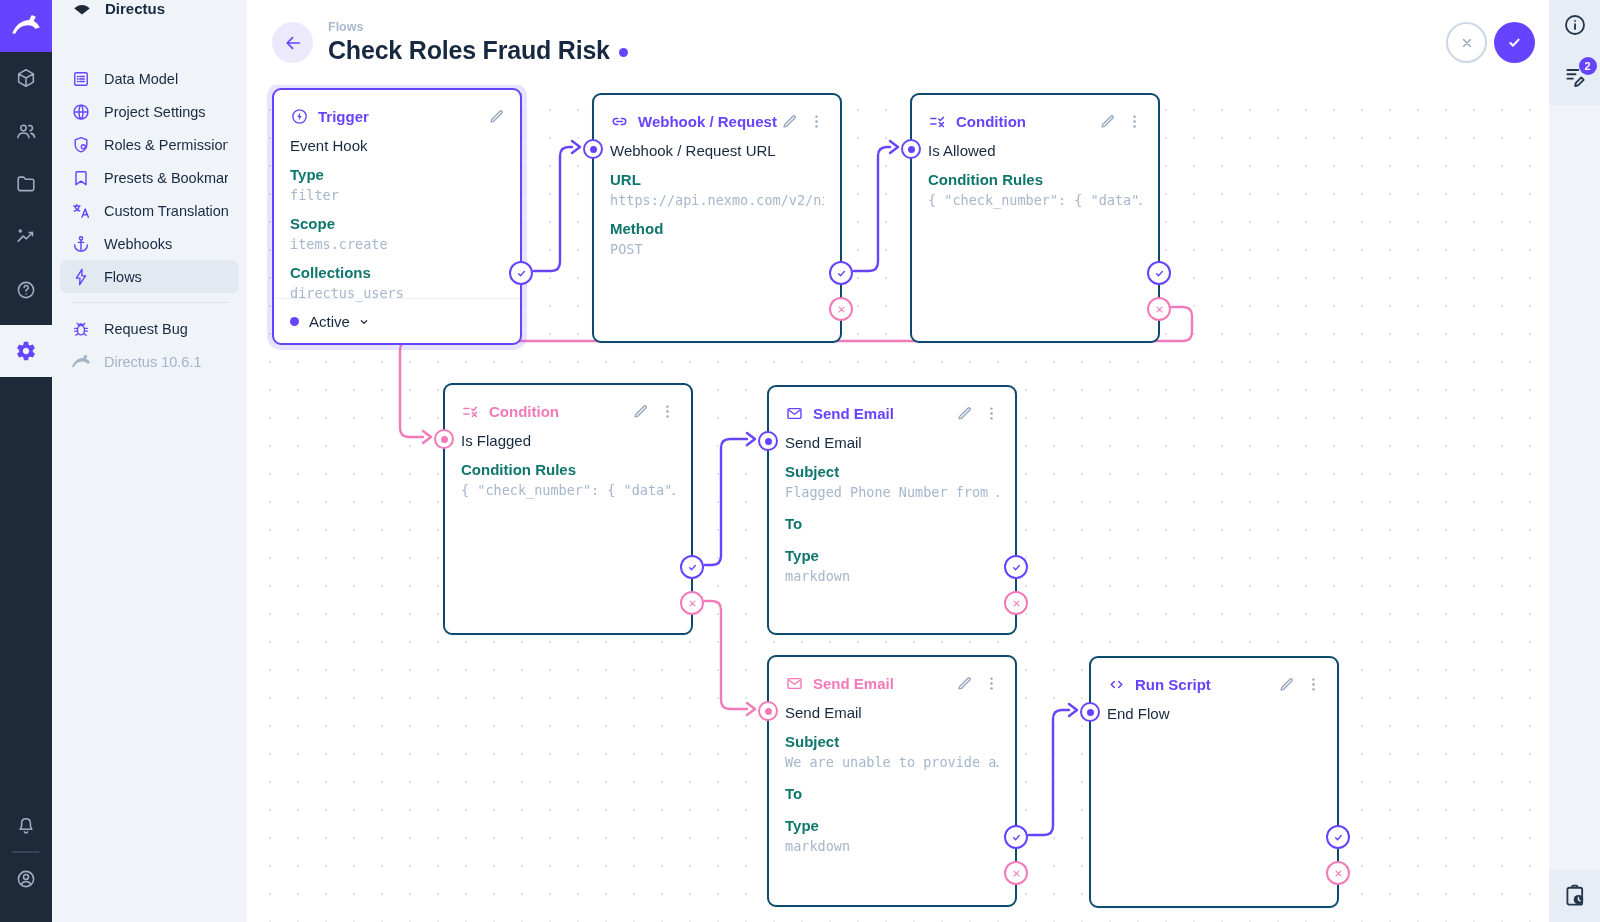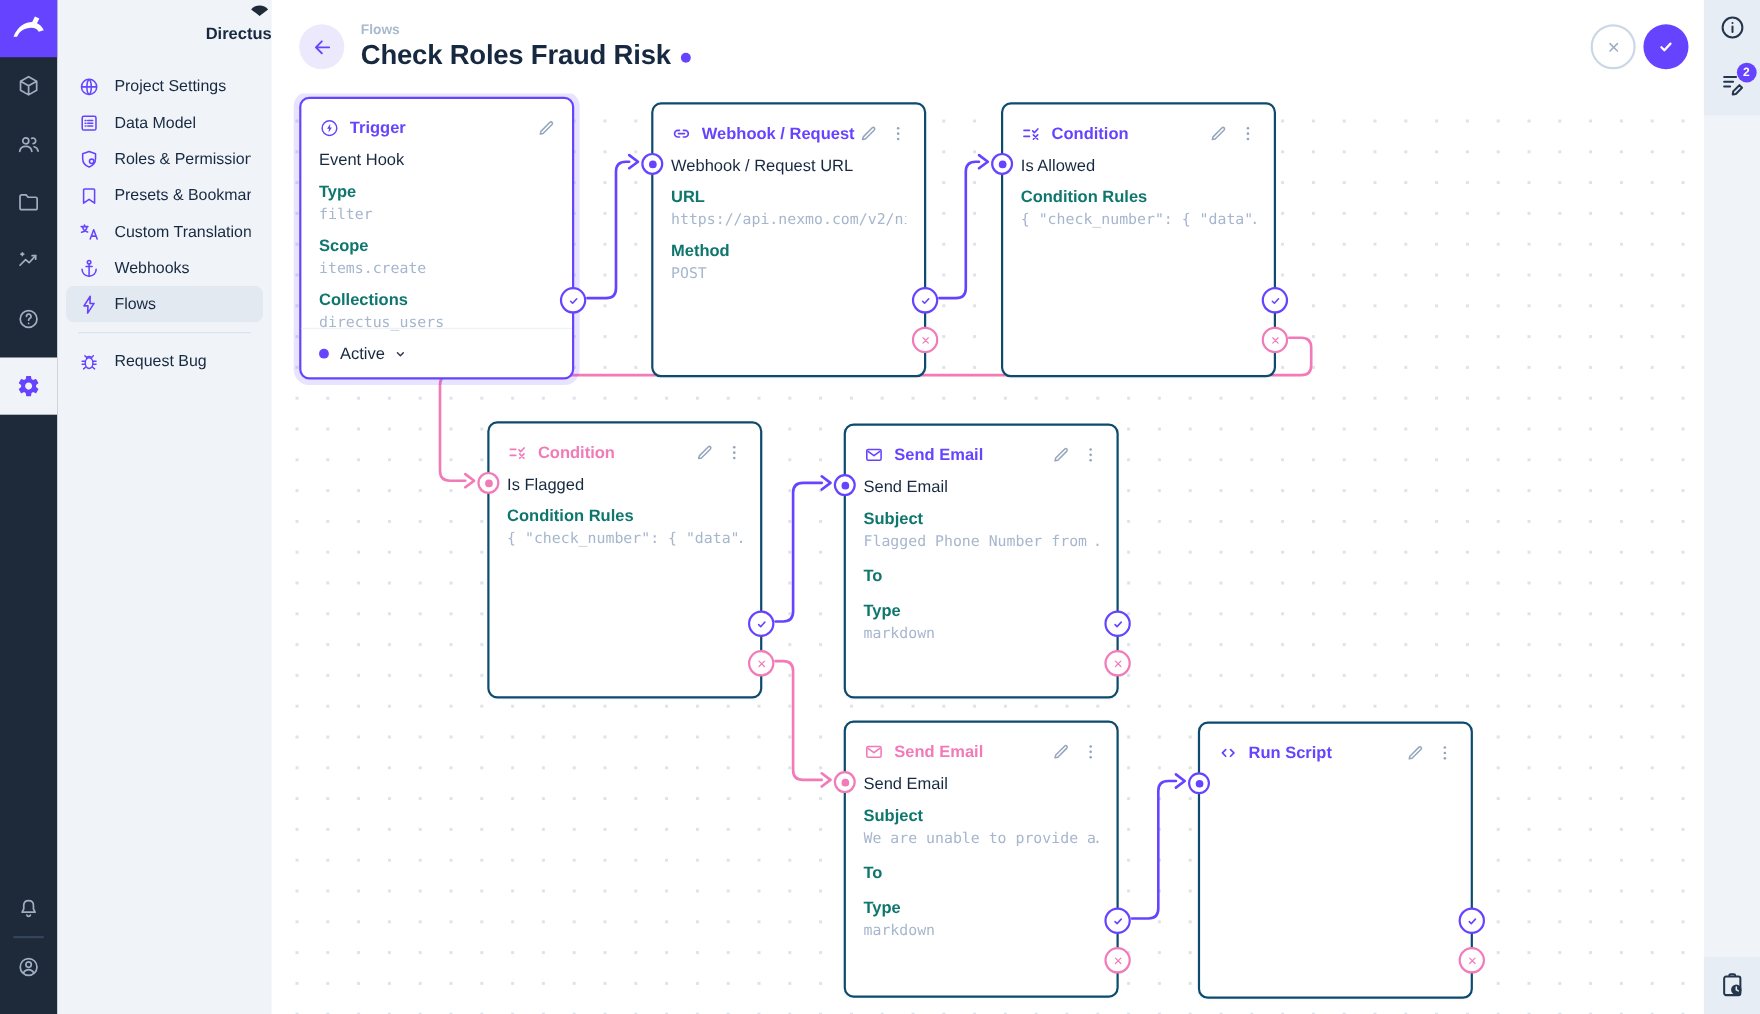--- a/index.html
+++ b/index.html
@@ -10,21 +10,21 @@
   
   .module-bar { position:absolute; left:0; top:0; width:52px; height:922px; background:#1E2A39; z-index:30; }
   .logo-tile { position:absolute; left:0; top:0; width:52px; height:52px; background:#6644FF; display:flex; align-items:center; justify-content:center; cursor:pointer; }
   .mod-btn { position:absolute; left:0; width:52px; height:52px; display:flex; align-items:center; justify-content:center; color:#9FAEC2; cursor:pointer; }
   .mod-btn svg { width:22px; height:22px; }
   .mod-settings { background:#F0F4F9; color:#6644FF; }
   .mod-divider { position:absolute; left:12px; width:28px; height:2px; background:#33445C; border-radius:1px; }
 
   
   .nav { position:absolute; left:52px; top:0; width:195px; height:922px; background:#F0F4F9; z-index:25; }
-  .project-row { height:52px; display:flex; align-items:flex-end; padding:0 0 0 19px; cursor:pointer;flex-direction:column; }
+  .project-row { height:52px; display:flex; align-items:flex-start; padding:0 0 0 19px; cursor:pointer; }
   .project-row .p-icon { width:22px; height:22px; color:#1E2A39; }
   .project-row .p-label { margin-left:12px; font-size:15px; font-weight:700; color:#172940; }
   .nav-list { padding:10px 8px 0 8px; }
   .nav-item { height:33px; border-radius:7px; display:flex; align-items:center; padding:0 11px; cursor:pointer; }
   .nav-item.active { background:#E2E9F1; }
   .nav-item .n-ic { width:20px; height:20px; color:#6644FF; flex:none; }
   .nav-item .n-lb { margin-left:13px; font-size:14.5px; color:#172940; white-space:nowrap; overflow:hidden; }
   .nav-item.dimmed .n-ic { color:#A4B4C6; }
   .nav-item.dimmed .n-lb { color:#A4B4C6; }
   .nav-divider { height:1px; background:#D8E0EA; margin:9px 11px; }
@@ -282,29 +282,29 @@
 <div class="nav">
   <div class="project-row">
     <svg class="icon p-icon">
         <use href="#i-cloudfan"></use>
       </svg>
     <span class="p-label">Directus</span>
   </div>
   <div class="nav-list">
     <div class="nav-item">
       <svg class="icon n-ic">
+          <use href="#i-listalt"></use>
+        </svg>
+      <span class="n-lb">Data Model</span>
+    </div>
+    <div class="nav-item">
+      <svg class="icon n-ic">
           <use href="#i-globe"></use>
         </svg>
       <span class="n-lb">Project Settings</span>
-    </div>
-    <div class="nav-item">
-      <svg class="icon n-ic">
-          <use href="#i-listalt"></use>
-        </svg>
-      <span class="n-lb">Data Model</span>
     </div>
     <div class="nav-item">
       <svg class="icon n-ic">
           <use href="#i-shield"></use>
         </svg>
       <span class="n-lb">Roles &amp; Permissions</span>
     </div>
     <div class="nav-item">
       <svg class="icon n-ic">
           <use href="#i-bookmark"></use>
@@ -328,20 +328,26 @@
           <use href="#i-bolt"></use>
         </svg>
       <span class="n-lb">Flows</span>
     </div>
     <div class="nav-divider"></div>
     <div class="nav-item">
       <svg class="icon n-ic">
           <use href="#i-bug"></use>
         </svg>
       <span class="n-lb">Request Bug</span>
+    </div>
+    <div class="nav-item dimmed">
+      <svg class="icon n-ic">
+          <use href="#i-rabbit"></use>
+        </svg>
+      <span class="n-lb">Directus 10.6.1</span>
     </div>
   </div>
 </div>
 
 <div class="canvas"></div>
 
 <svg class="edges" viewBox="0 0 1600 922">
   <g fill="none" stroke-width="2.4" stroke-linecap="round" stroke-linejoin="round">
     <path class="edge-purple" d="M534 271 H551 Q560 271 560 262 V156 Q560 147 569 147 H572"></path>
     <path class="edge-purple" d="M572 141 L580 147 L572 153"></path>
@@ -587,20 +593,23 @@
         <use href="#i-code"></use>
       </svg>
     <span class="n-title">Run Script</span>
     <svg class="icon h-act">
         <use href="#i-pencil"></use>
       </svg>
     <svg class="icon h-act">
         <use href="#i-dotsv"></use>
       </svg>
   </div>
+  <div class="node-body">
+    <div class="r-head">End Flow</div>
+  </div>
   <div class="conn conn-in" style="top:44px"></div>
   <div class="conn conn-out" style="top:167px">
       <svg class="icon">
         <use href="#i-check"></use>
       </svg>
     </div>
   <div class="conn conn-out rej" style="top:203px">
       <svg class="icon">
         <use href="#i-x"></use>
       </svg>

